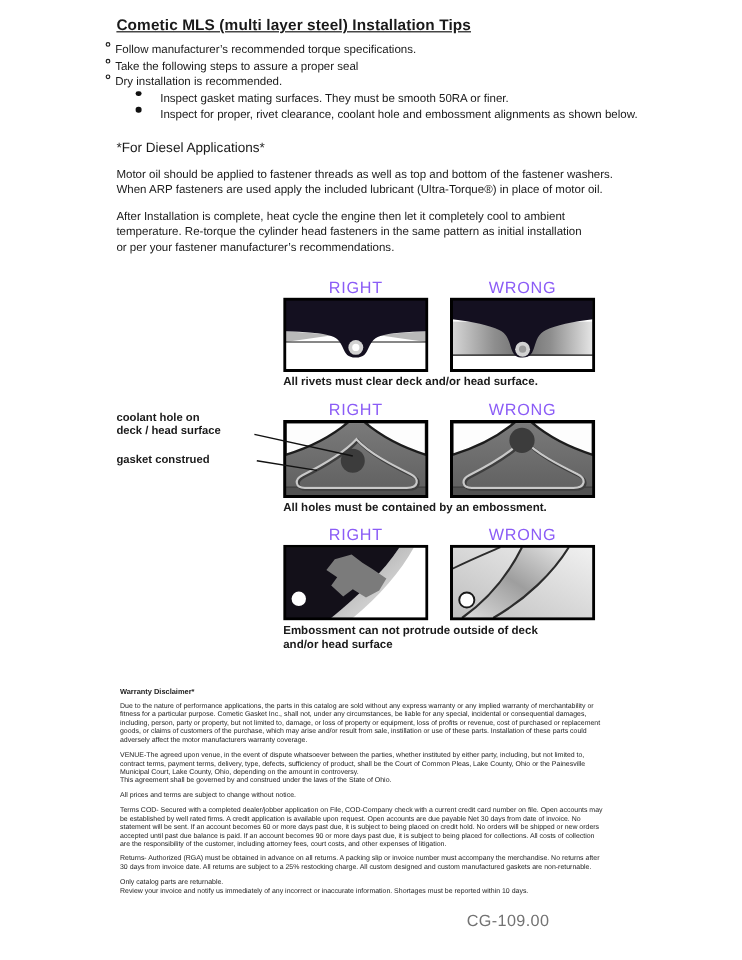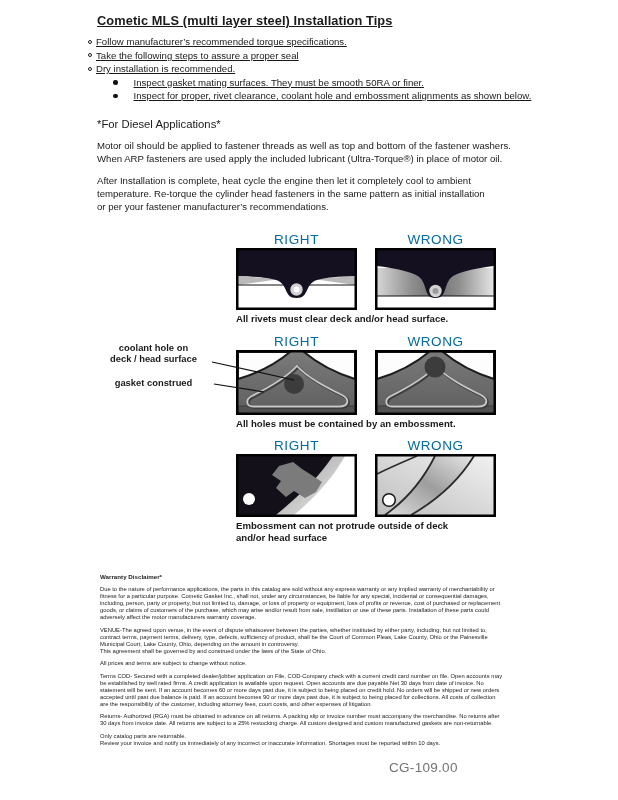--- a/index.html
+++ b/index.html
@@ -4,40 +4,40 @@
 <style>
   * { margin:0; padding:0; box-sizing:border-box; }
   html,body { width:618px; height:800px; }
   body { background:#ffffff; font-family:"Liberation Sans", sans-serif; color:#1a1a1a; position:relative; overflow:hidden; }
   .page { position:absolute; inset:0; background:#fff; }
 
   
   .intro { position:absolute; left:88px; top:13px; width:448px; }
   .title { font-size:12.8px; font-weight:bold; text-decoration:underline; margin-left:9px; margin-bottom:7px; letter-spacing:0.1px; }
   .tips { list-style:none; font-size:9.6px; line-height:13.5px; }
-  .tips li { display:flex; align-items:center;text-decoration:underline; }
+  .tips li { display:flex; align-items:flex-start; }
   .b1 { width:4px; height:4px; border:1px solid #222; border-radius:50%; display:inline-block; margin-right:4px; flex:none; }
   .b2 { width:4.5px; height:4.5px; background:#111; border-radius:50%; display:inline-block; margin-right:4px; flex:none; }
   .l2 { margin-left:25px;gap:12px; }
 
   
   .diesel { position:absolute; left:97px; top:118px; width:432px; font-size:9.6px; line-height:13px; }
   .diesel h2 { font-size:11.3px; font-weight:normal; margin-bottom:8px; }
   .diesel p { white-space:pre-line; margin-bottom:9px; }
 
   
   .figures { position:absolute; left:236px; top:232px; width:262px; }
   .fig-row { margin-bottom:9px; }
   .fig-labels { display:flex; gap:18px; margin-bottom:1px; }
-  .fig-labels span { width:121px; text-align:center; font-size:13.5px; letter-spacing:0.6px; color:#0369a1; }
+  .fig-labels span { width:121px; text-align:center; font-size:13.5px; letter-spacing:0.6px; color:#8b5cf6; }
   .fig-boxes { display:flex; gap:18px; }
   .fig-boxes svg { display:block; }
   .fig-caption { font-size:9.6px; font-weight:bold; margin-top:3px; line-height:11.5px; white-space:pre-line; }
 
-  .ann { position:absolute; width:113px; text-align:center; font-size:9.4px; font-weight:bold; line-height:11px; white-space:pre-line; }
+  .ann { position:absolute; width:113px; text-align:left; font-size:9.4px; font-weight:bold; line-height:11px; white-space:pre-line; }
   .ann-coolant { left:97px; top:342px; }
   .ann-emboss { left:97px; top:377px; }
   .leaders { position:absolute; left:209px; top:350px; }
 
   
   .disclaimer { position:absolute; left:100px; top:573px; width:432px; font-size:5.8px; line-height:7px; color:#222; }
   .disclaimer h3 { font-size:6.2px; font-weight:bold; margin-bottom:6px; }
   .disclaimer p { white-space:pre-line; margin-bottom:5.5px; }
 
   .page-code { position:absolute; left:389px; top:760px; font-size:13.5px; letter-spacing:0.3px; color:#737373; }

